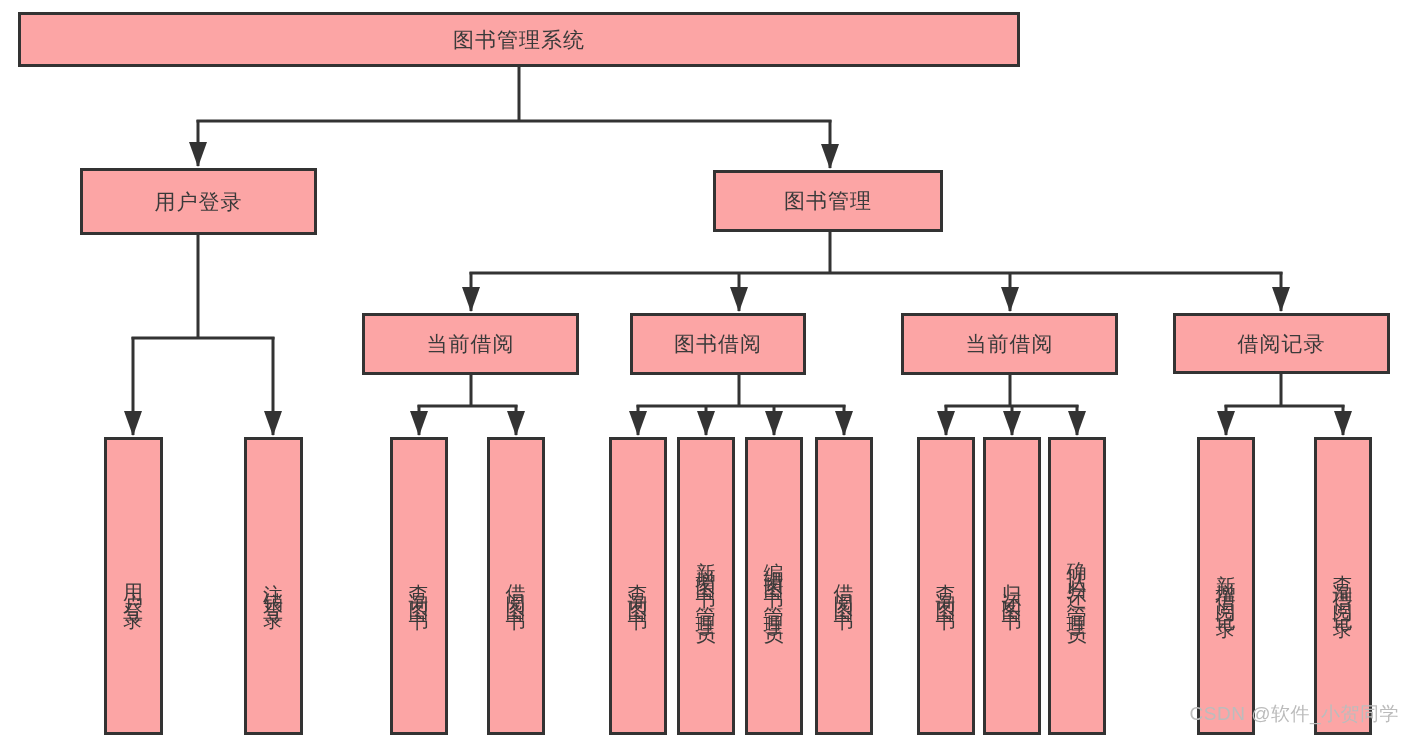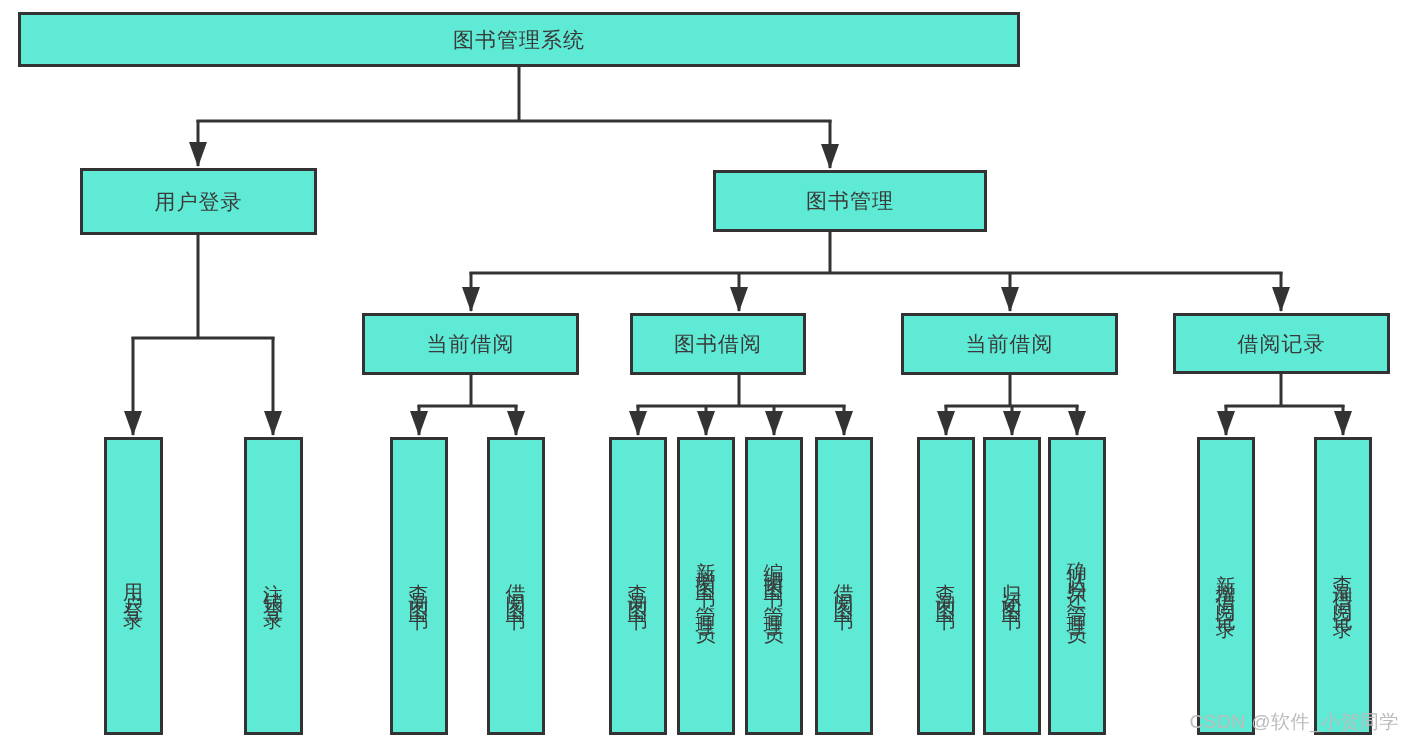--- a/index.html
+++ b/index.html
@@ -18,21 +18,21 @@
   #wires {
     position: absolute;
     left: 0; top: 0;
     width: 1405px; height: 747px;
     z-index: 1;
   }
   .node {
     position: absolute;
     box-sizing: border-box;
     border: 3px solid #333333;
-    background: #5eead4;
+    background: #fca5a5;
     color: #3a3a3a;
     display: flex;
     align-items: center;
     justify-content: center;
     z-index: 2;
     font-size: 21px;
     letter-spacing: 1px;
     text-align: center;
   }
   .leaf {
@@ -41,21 +41,21 @@
   .leaf .vtext {
     writing-mode: vertical-rl;
     text-orientation: mixed;
     letter-spacing: 9px;
     line-height: 1;
     white-space: nowrap;
   }
   #watermark {
     position: absolute;
     right: 6px;
-    bottom: 12px;
+    bottom: 20px;
     font-size: 19px;
     color: #bcbcbc;
     z-index: 3;
     letter-spacing: 0.5px;
     white-space: nowrap;
     margin-top: 37px;
   }
 </style>
 </head>
 <body>
@@ -105,21 +105,21 @@
     </g>
   </svg>
 
   <div class="node" style="left:18px; top:12px; width:1002px; height:55px;">
     <span>图书管理系统</span>
   </div>
 
   <div class="node" style="left:80px; top:168px; width:237px; height:67px;">
     <span>用户登录</span>
   </div>
-  <div class="node" style="left:713px; top:170px; width:274px; height:62px;">
+  <div class="node" style="left:713px; top:170px; width:230px; height:62px;">
     <span>图书管理</span>
   </div>
 
   <div class="node" style="left:362px; top:313px; width:217px; height:62px;">
     <span>当前借阅</span>
   </div>
   <div class="node" style="left:630px; top:313px; width:176px; height:62px;">
     <span>图书借阅</span>
   </div>
   <div class="node" style="left:901px; top:313px; width:217px; height:62px;">

